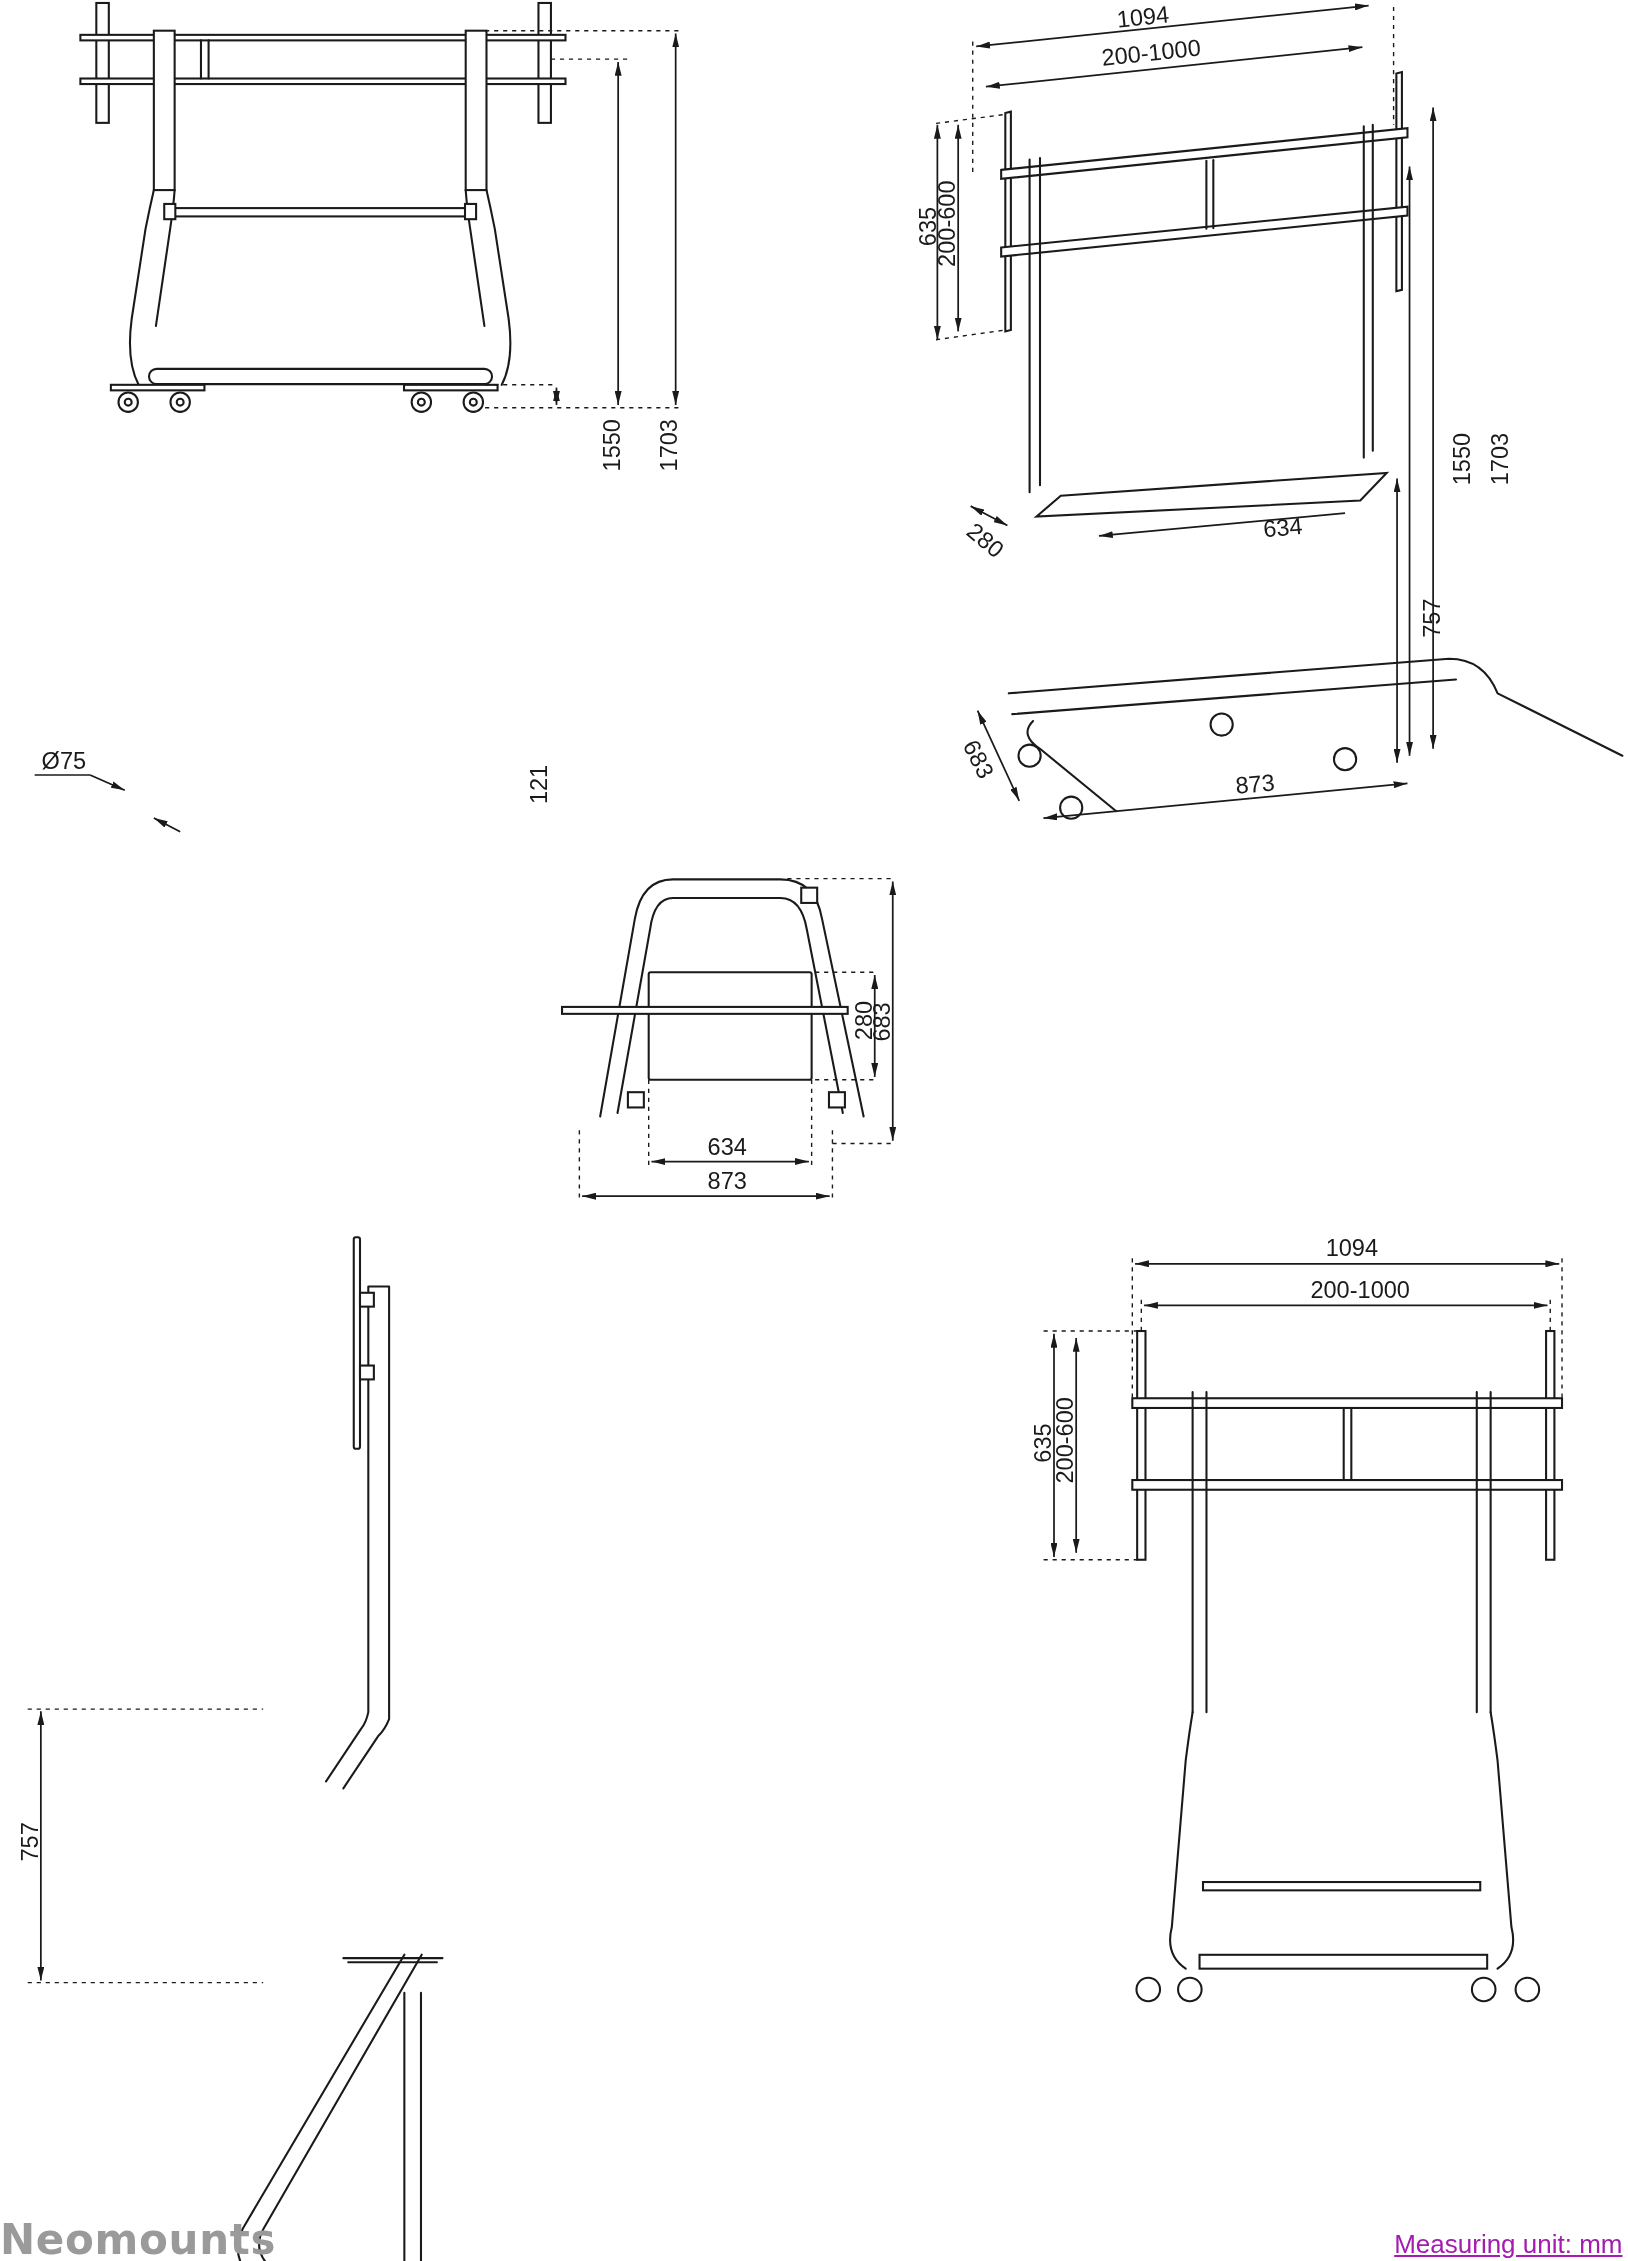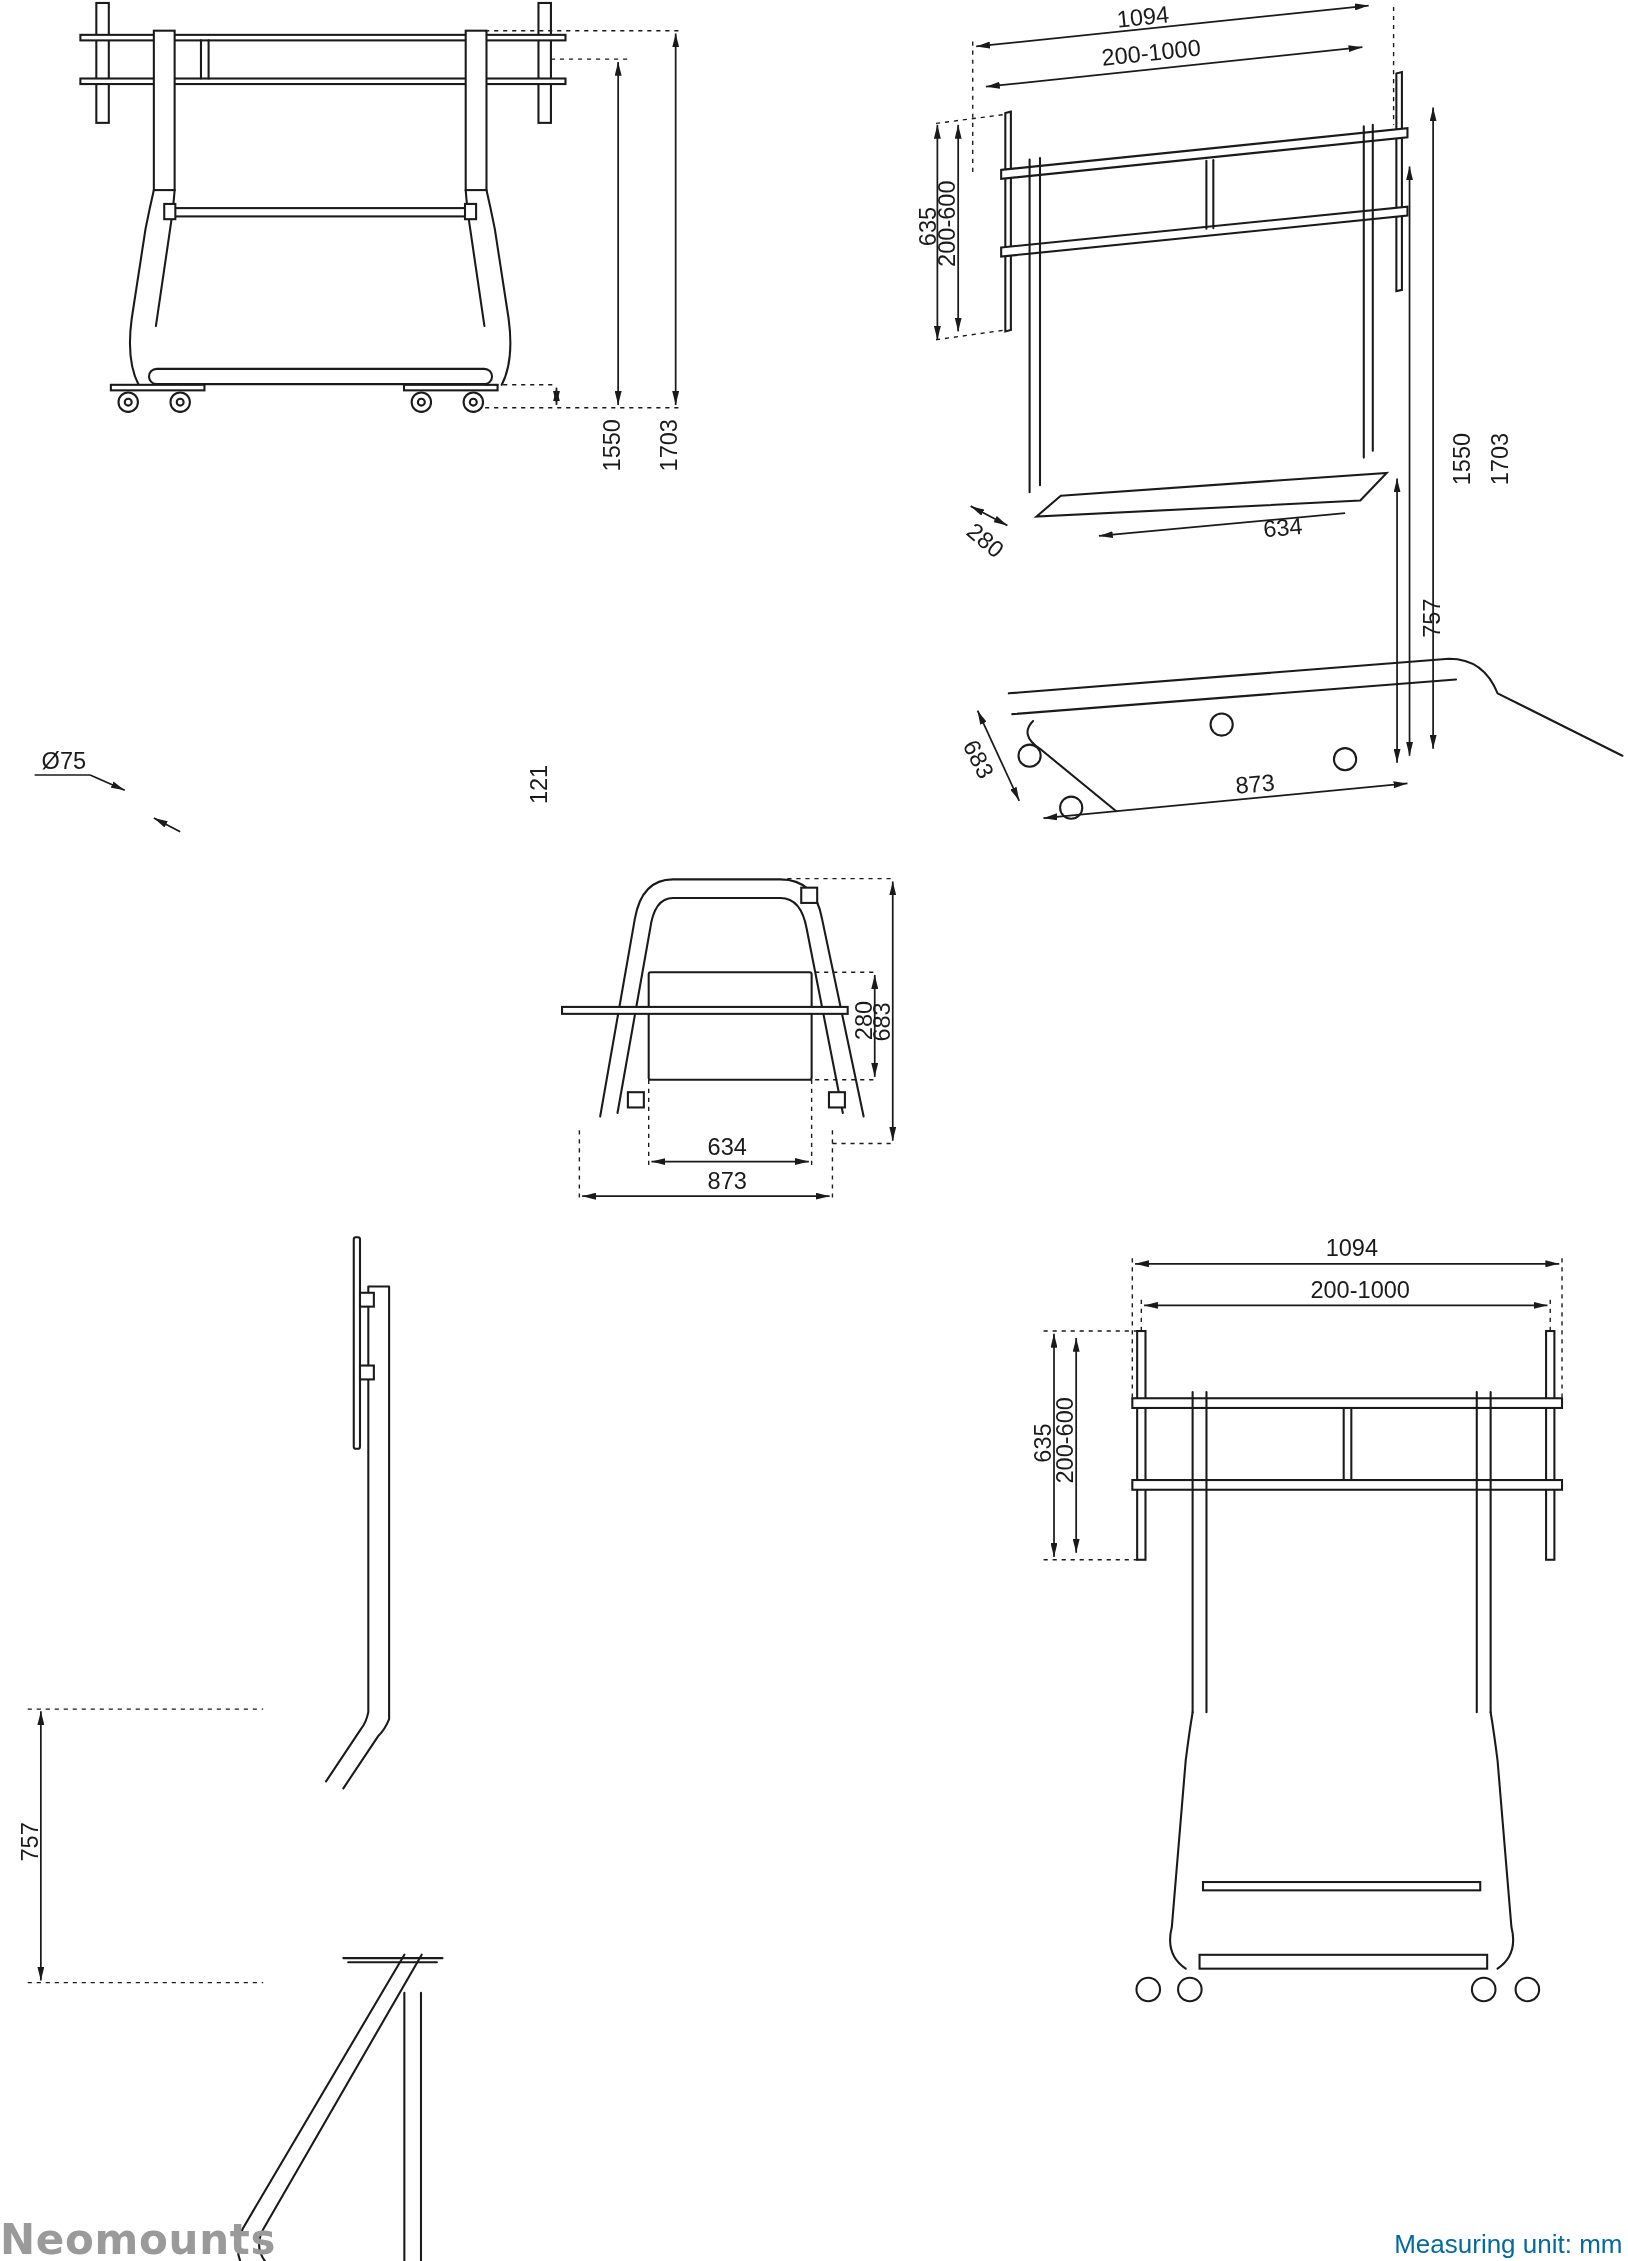--- a/index.html
+++ b/index.html
@@ -6,21 +6,21 @@
   body{width:1628px;height:2261px;position:relative;overflow:hidden;font-family:"Liberation Sans",sans-serif;}
   .view{position:absolute;}
   svg{display:block;overflow:visible;}
   .ln{fill:none;stroke:#1a1a1a;stroke-width:3;stroke-linejoin:round;stroke-linecap:round;}
   .thin{fill:none;stroke:#1a1a1a;stroke-width:2;}
   .dash{fill:none;stroke:#1a1a1a;stroke-width:2;stroke-dasharray:6 7;}
   .dim{fill:none;stroke:#1a1a1a;stroke-width:2.5;}
   .fillw{fill:#ffffff;stroke:#1a1a1a;stroke-width:3;}
   .lbl{font-family:"Liberation Sans",sans-serif;font-size:34px;fill:#1a1a1a;}
   .logo{position:absolute;left:0;top:2215px;font-family:"DejaVu Sans",sans-serif;font-size:42px;color:#9a9a9a;letter-spacing:0.7px;font-weight:bold;}
-  .unit{position:absolute;right:5.5px;top:2229px;font-family:"Liberation Sans",sans-serif;font-size:26px;color:#0369a1;}
+  .unit{position:absolute;right:5.5px;top:2229px;font-family:"Liberation Sans",sans-serif;font-size:26px;color:#a21caf;text-decoration:underline;}
 </style>
 </head>
 <body>
 
 <svg width="0" height="0" style="position:absolute">
   <defs>
     <marker id="arr" viewBox="0 0 20 10" refX="20" refY="5" markerWidth="20" markerHeight="10" orient="auto-start-reverse" markerUnits="userSpaceOnUse">
       <path d="M0,0 L20,5 L0,10 z" fill="#1a1a1a"></path>
     </marker>
   </defs>

